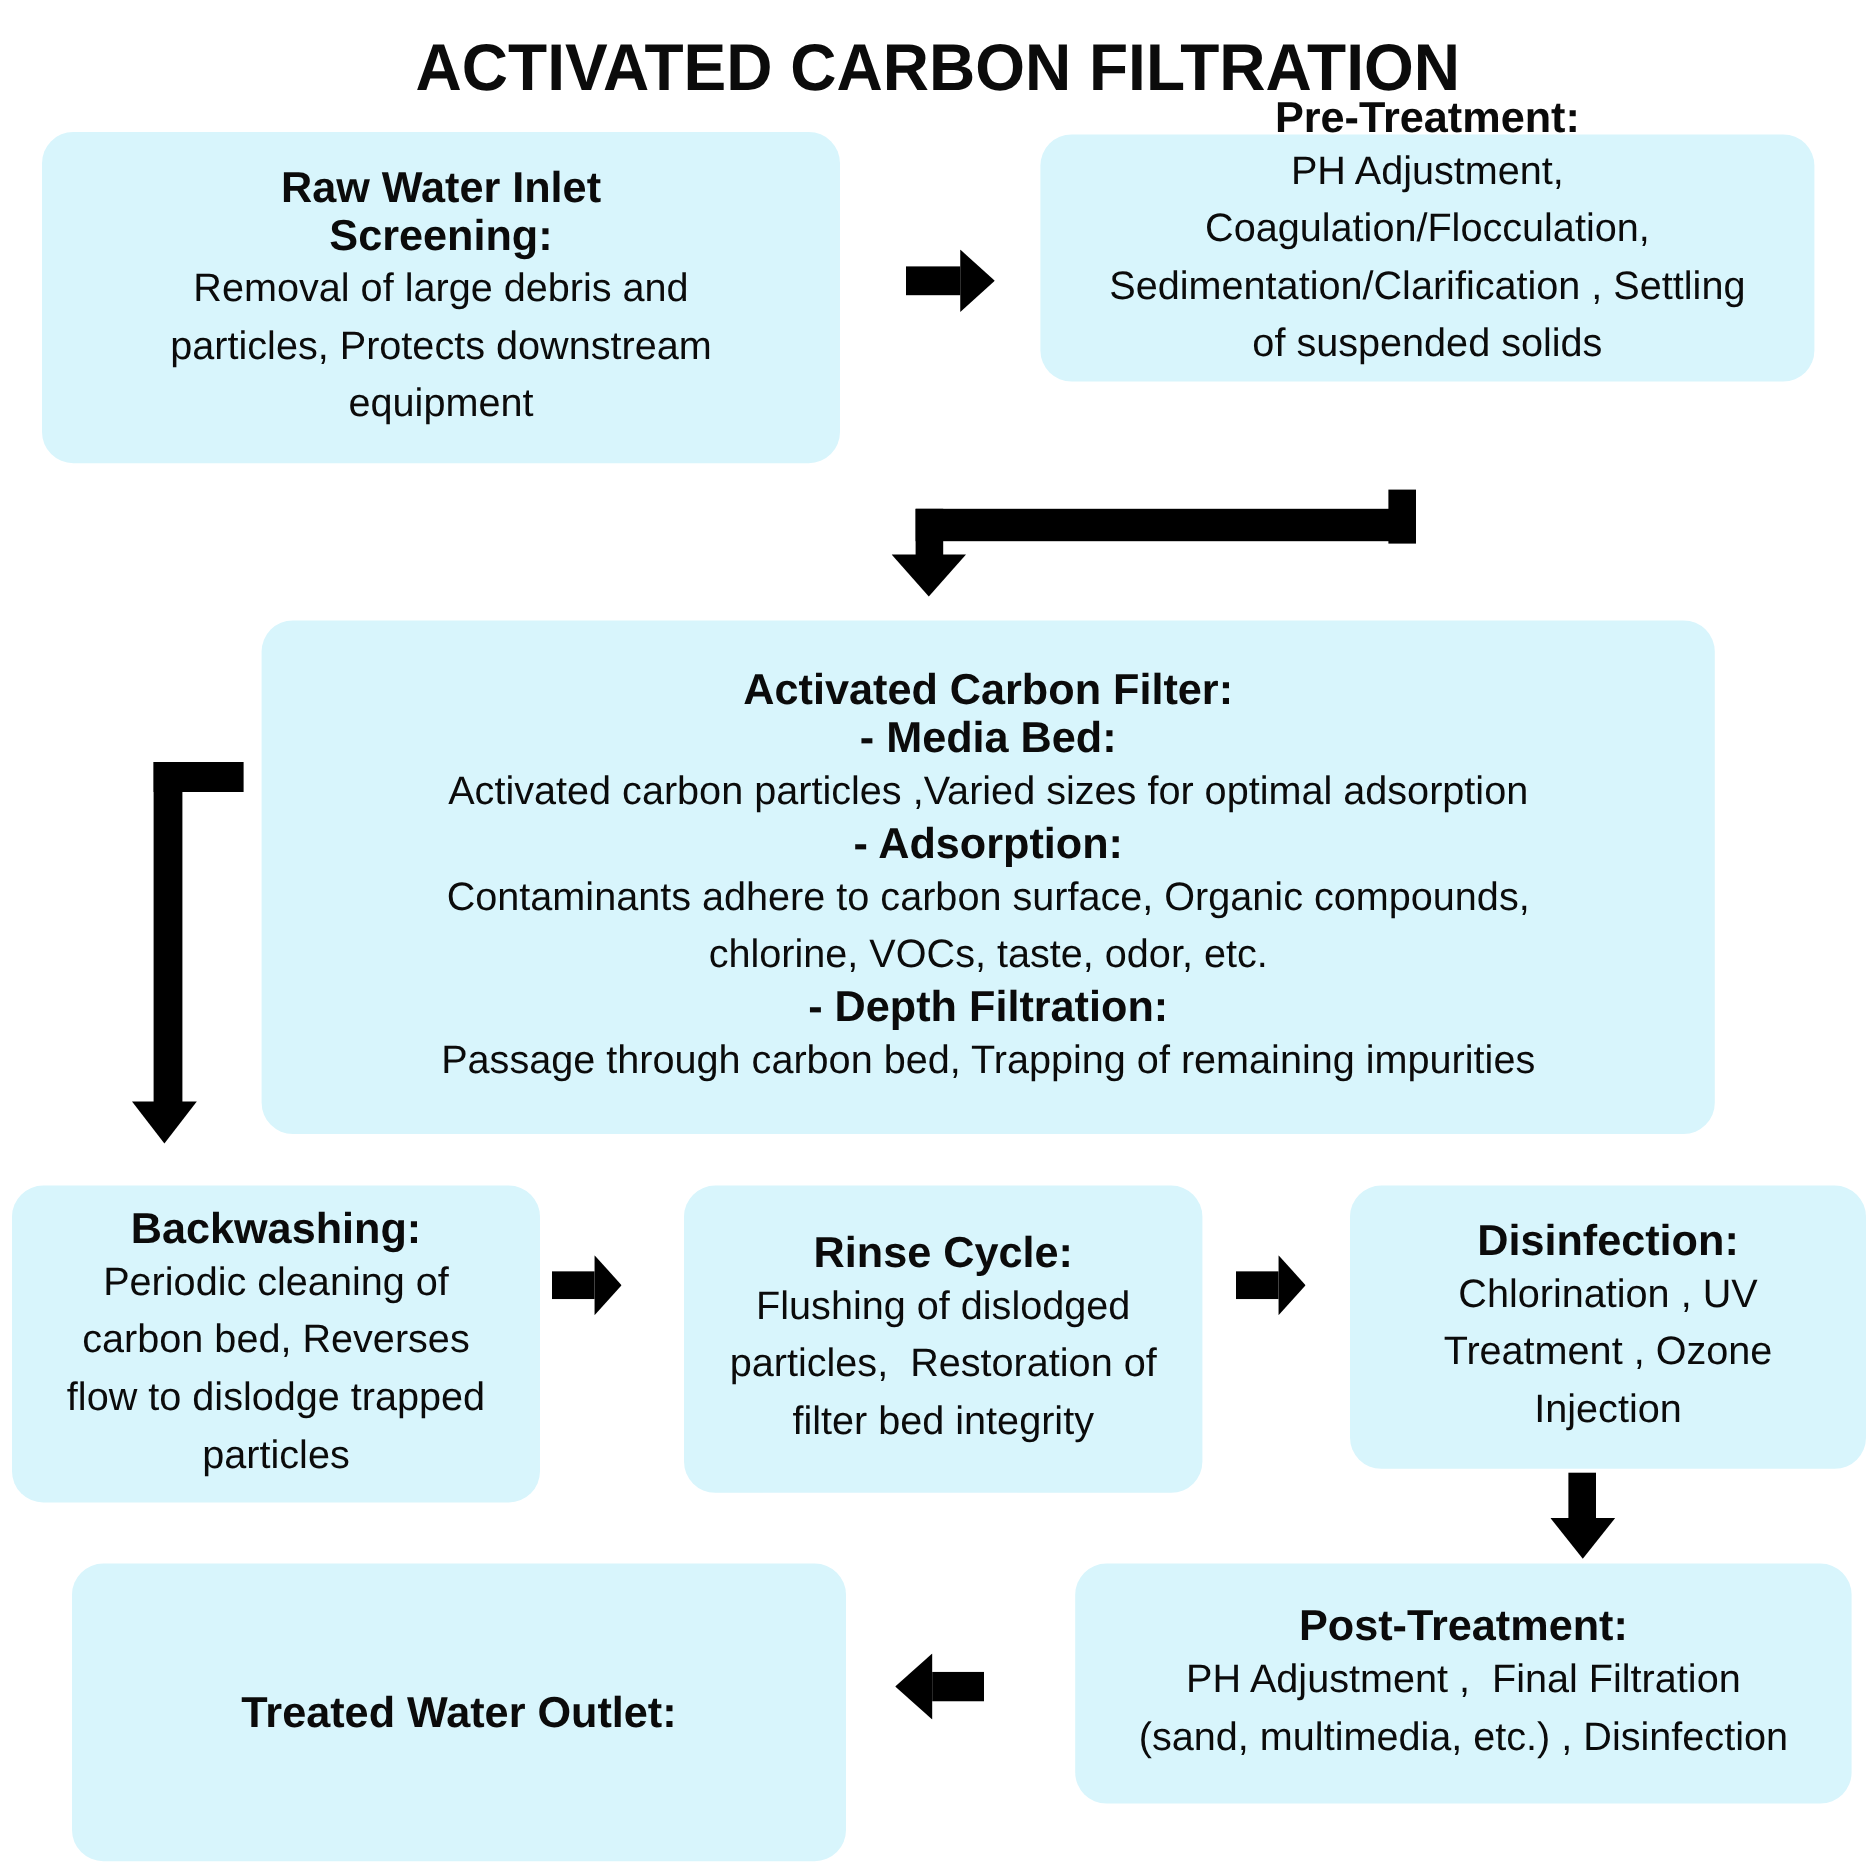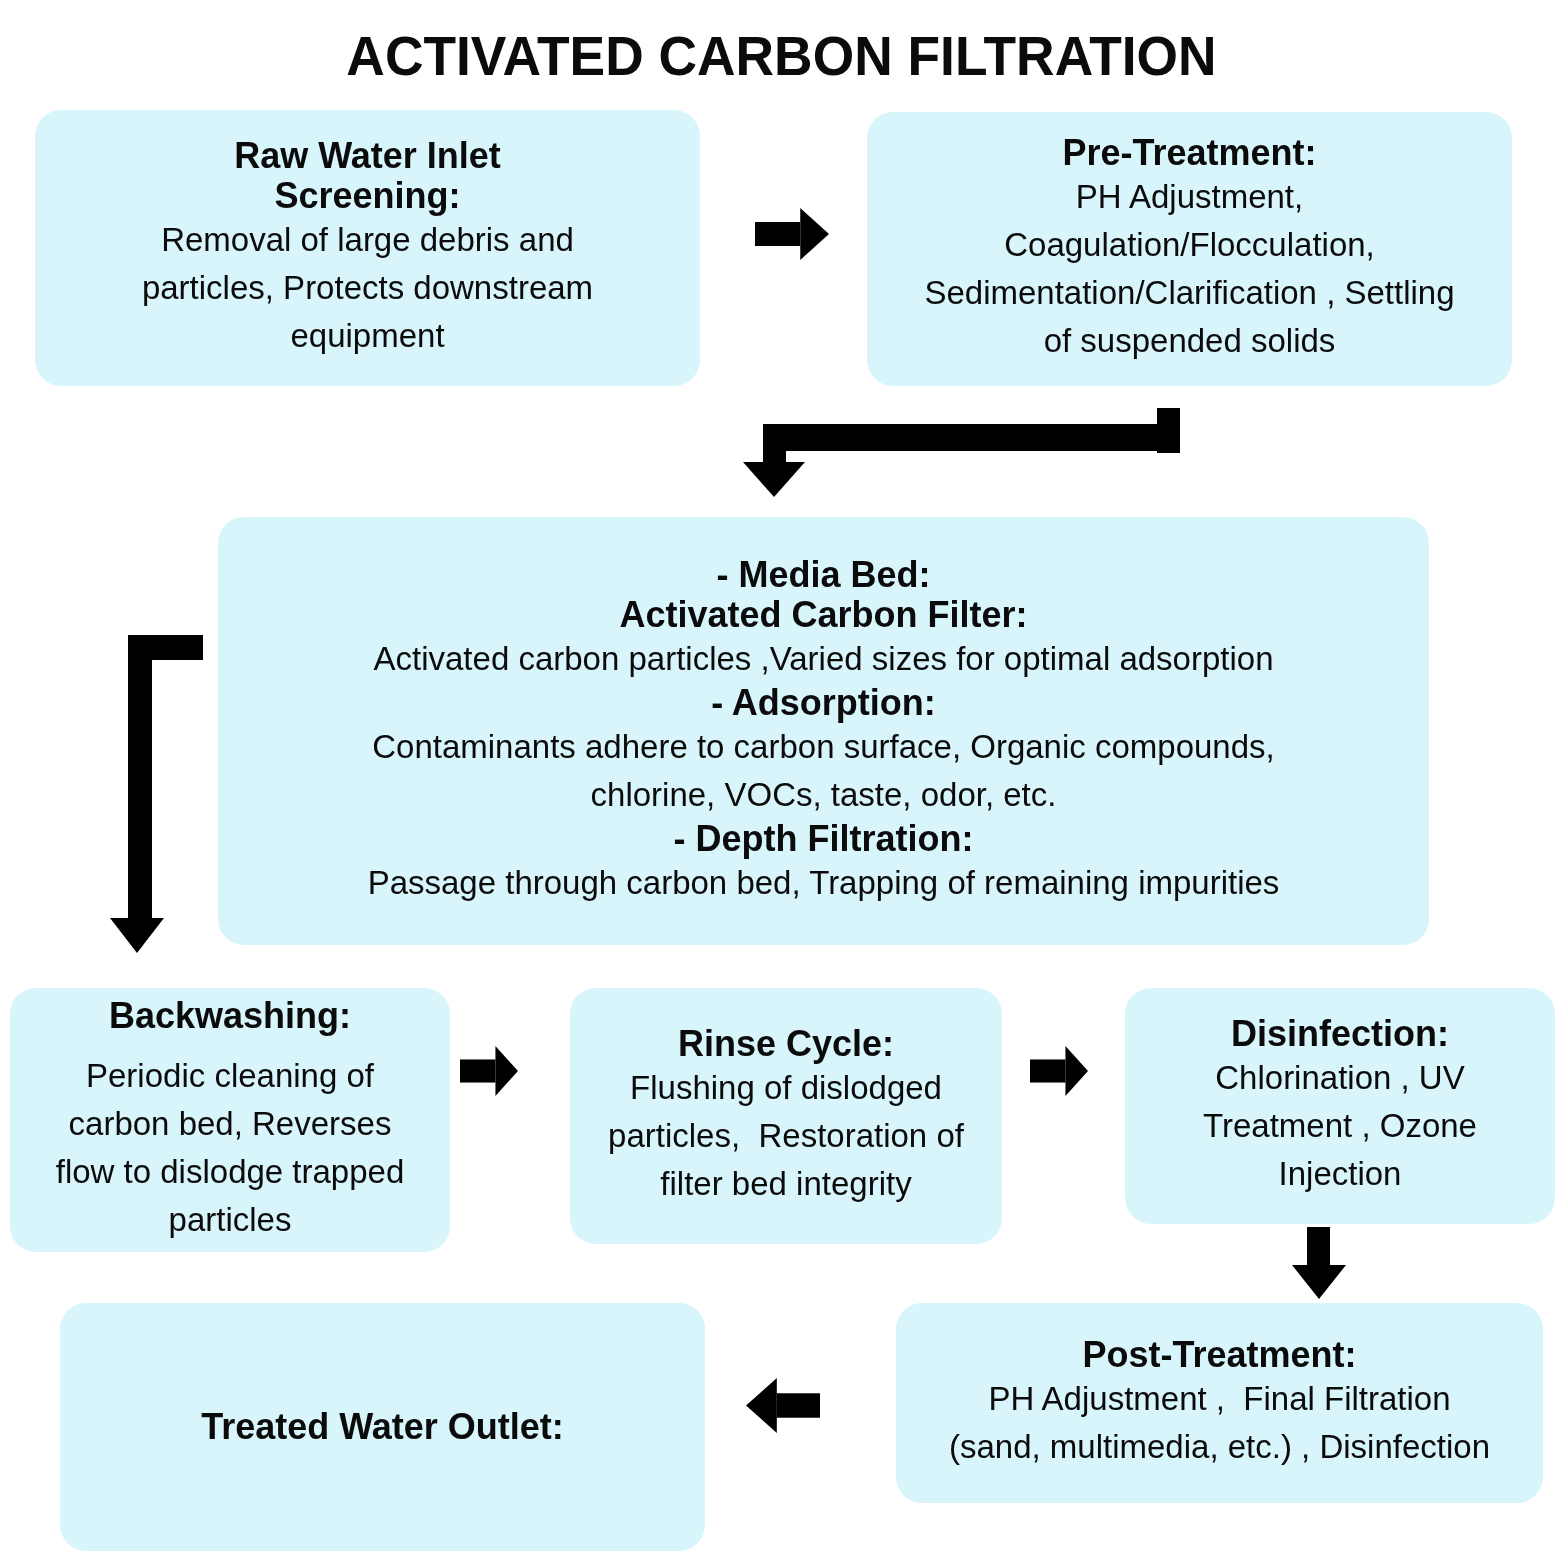--- a/index.html
+++ b/index.html
@@ -19,23 +19,23 @@
     transform:scaleX(0.97);
   }
   .node{
     position:absolute;background:var(--box-fill);border-radius:26px;
     display:flex;flex-direction:column;align-items:center;justify-content:center;
     text-align:center;box-sizing:border-box;padding:8px 18px;
   }
   .heading{font-weight:bold;font-size:36px;line-height:40px;white-space:pre-wrap;}
   .body{font-weight:normal;font-size:33px;line-height:48px;white-space:pre-wrap;}
   #node-raw{left:35px;top:110px;width:665px;height:276px;}
-  #node-pre{left:867px;top:112px;width:645px;height:274px;}
+  #node-pre{left:867px;top:112px;width:645px;height:206px;justify-content:flex-end;}
   #node-filter{left:218px;top:517px;width:1211px;height:428px;}
-  #node-back{left:10px;top:988px;width:440px;height:264px;padding:8px 14px;justify-content:space-between;}
+  #node-back{left:10px;top:988px;width:440px;height:264px;padding:8px 14px;}
   #node-rinse{left:570px;top:988px;width:432px;height:256px;padding:8px 12px;}
   #node-disinfect{left:1125px;top:988px;width:430px;height:236px;}
   #node-treated{left:60px;top:1303px;width:645px;height:248px;}
   #node-post{left:865px;top:1303px;width:647px;height:200px;margin-left:31px;}
   .arrow{position:absolute;color:var(--arrow-color);line-height:0;}
   .arrow svg{display:block;}
   #arrow-ab{left:755px;top:208px;}
   #arrow-de{left:460px;top:1046px;}
   #arrow-ef{left:1030px;top:1046px;}
   #arrow-hg{left:746px;top:1378px;}
@@ -76,22 +76,22 @@
   <div class="arrow" id="elbow-bc">
     <svg width="437" height="95" viewBox="0 0 437 95" aria-hidden="true">
       <rect x="414" y="3" width="23" height="45" fill="currentColor"></rect>
       <rect x="20" y="19" width="417" height="27" fill="currentColor"></rect>
       <rect x="20" y="19" width="23" height="45" fill="currentColor"></rect>
       <polygon points="0,57 62,57 31,92" fill="currentColor"></polygon>
     </svg>
   </div>
 
   <div class="node" id="node-filter">
+    <div class="heading">Activated Carbon Filter:</div>
     <div class="heading">- Media Bed:</div>
-    <div class="heading">Activated Carbon Filter:</div>
     <div class="body">Activated carbon particles ,Varied sizes for optimal adsorption</div>
     <div class="heading">- Adsorption:</div>
     <div class="body">Contaminants adhere to carbon surface, Organic compounds,
 chlorine, VOCs, taste, odor, etc.</div>
     <div class="heading">- Depth Filtration:</div>
     <div class="body">Passage through carbon bed, Trapping of remaining impurities</div>
   </div>
 
   <div class="arrow" id="elbow-cd">
     <svg width="100" height="322" viewBox="0 0 100 322" aria-hidden="true">

